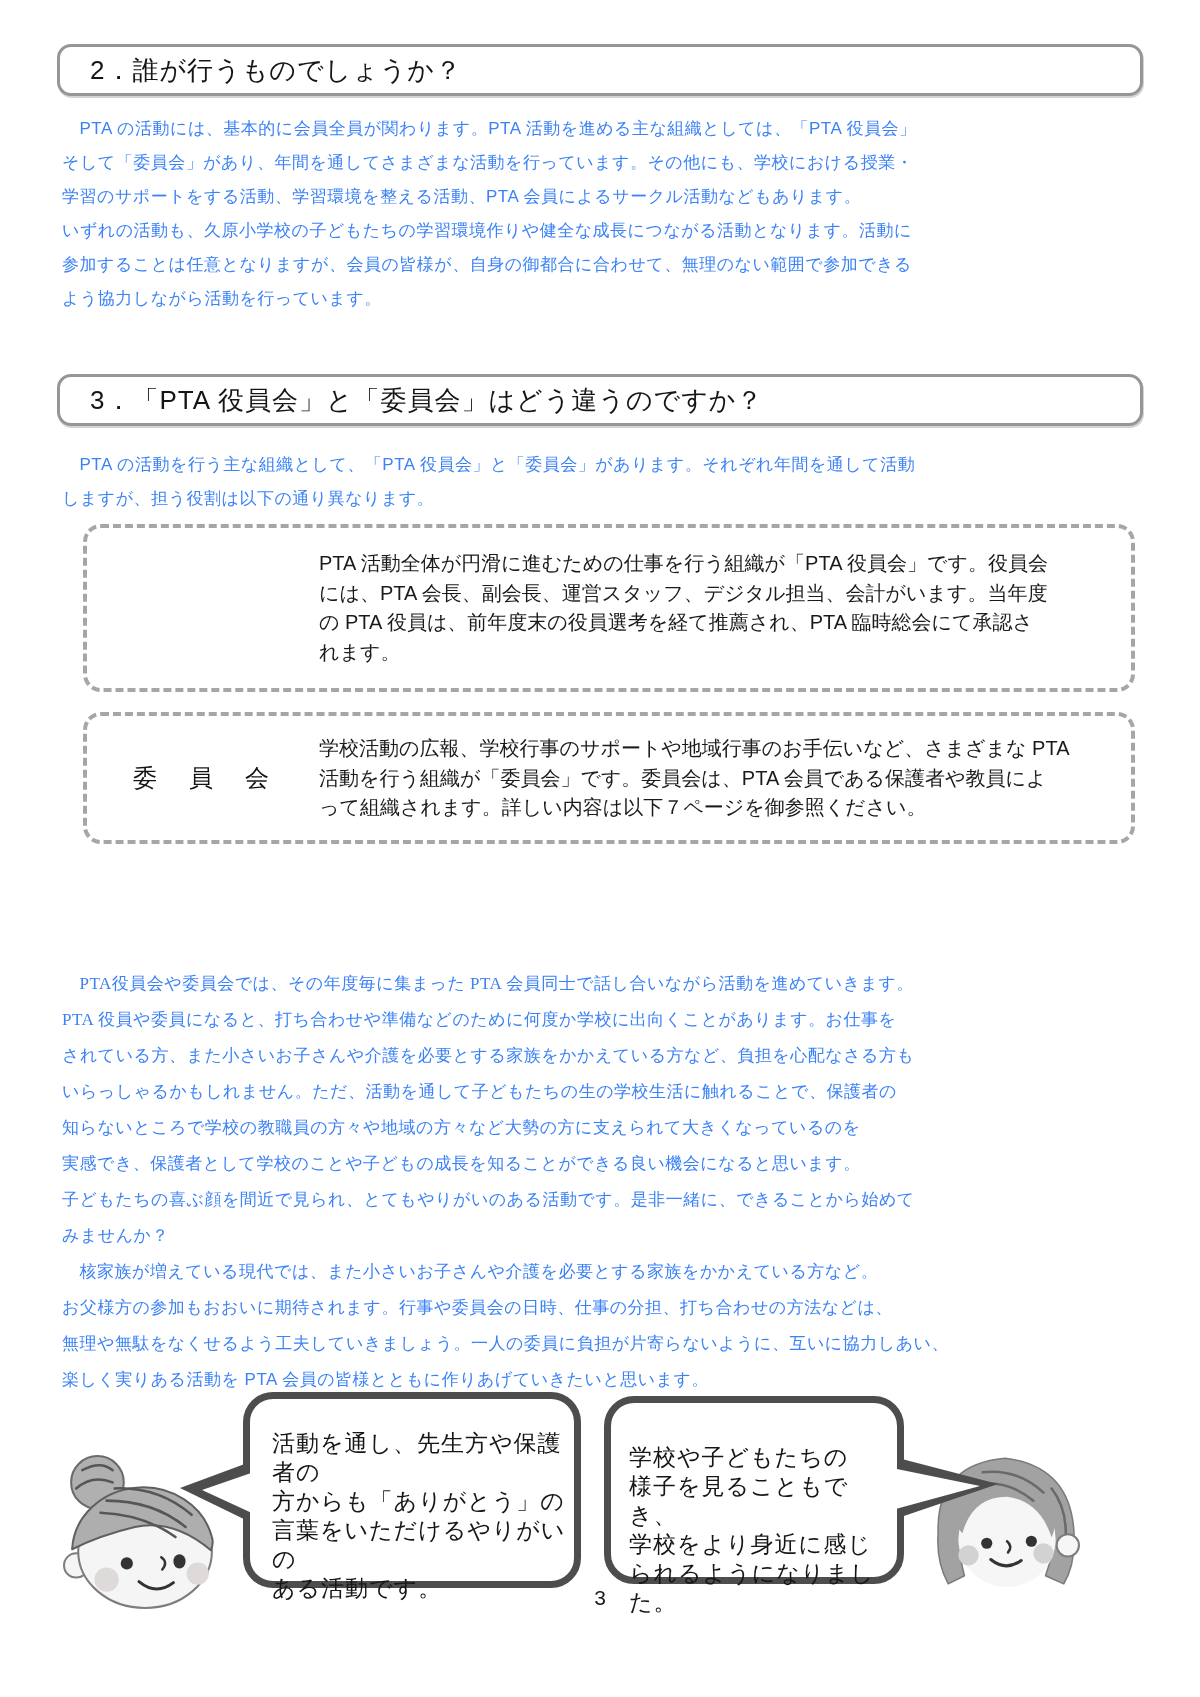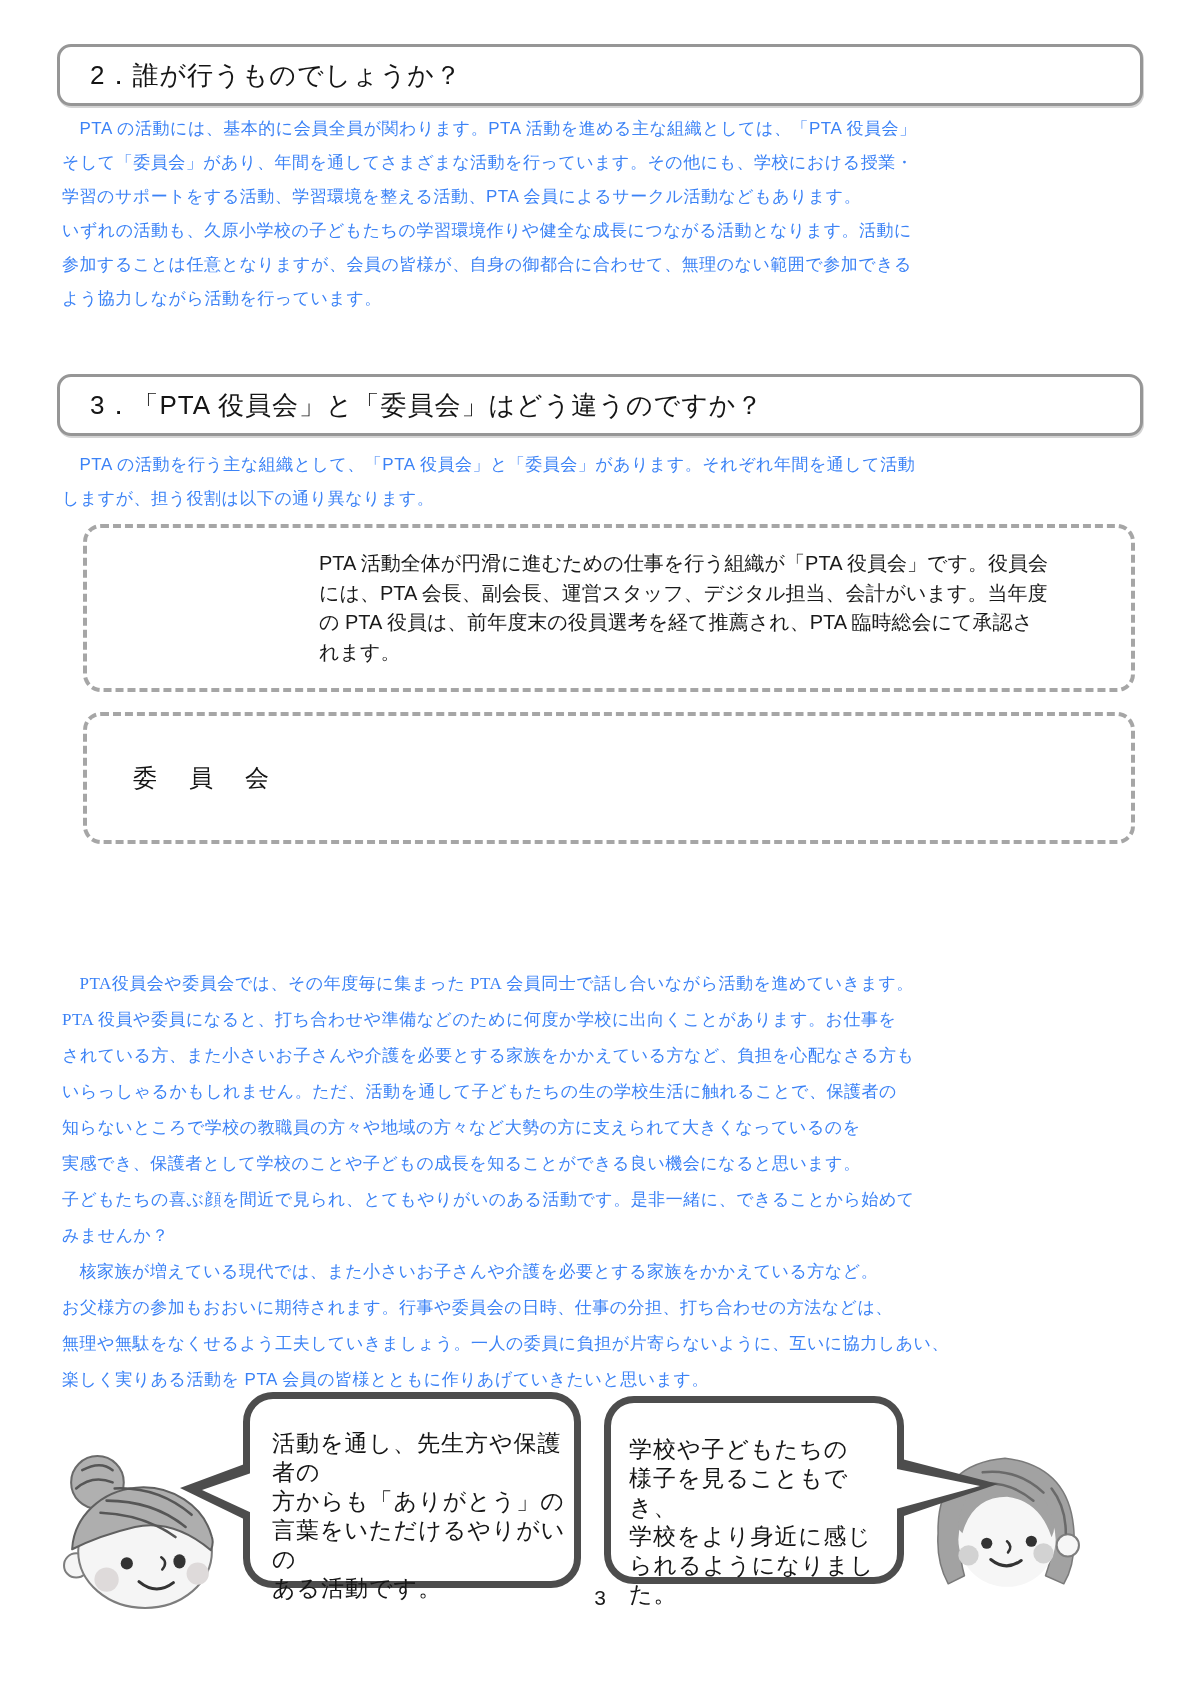--- a/index.html
+++ b/index.html
@@ -3,21 +3,21 @@
 <meta charset="utf-8">
 <style>
   html,body{margin:0;padding:0;background:#ffffff;}
   .page{
     position:relative;width:1200px;height:1697px;background:#ffffff;
     font-family:"Liberation Sans","DejaVu Sans",sans-serif;
     color:#1a1a1a;overflow:hidden;
   }
   
   .hbox{
-    position:absolute;left:57px;width:1086px;height:62px;
+    position:absolute;left:57px;width:1086px;height:52px;
     border:3px solid #969696;border-radius:14px;background:#ffffff;
     box-shadow:1px 2px 0 #d4d4d4;
     display:flex;align-items:center;box-sizing:border-box;
     padding-left:30px;font-size:26px;letter-spacing:1px;color:#151515;
   }
   #h2box{top:44px}
   #h3box{top:374px}
   #h4box{top:878px}
   
   .body-text{
@@ -48,21 +48,21 @@
     font-size:20px;line-height:29.5px;white-space:pre-line;color:#1a1a1a;
   }
   
   .bubble{
     position:absolute;background:#ffffff;border:7px solid #4d4d4d;
     border-radius:30px;box-sizing:border-box;
     font-size:23px;line-height:29px;letter-spacing:1px;
     white-space:pre-line;z-index:1;color:#161616;
   }
   #bubble-left{left:243px;top:1392px;width:338px;height:196px;padding:30px 8px 0 22px;}
-  #bubble-right{left:604px;top:1396px;width:300px;height:188px;padding:32px 6px 0 18px;}
+  #bubble-right{left:604px;top:1396px;width:300px;height:188px;padding:40px 6px 0 18px;}
   .tail{position:absolute;width:0;height:0;}
   #tail-left-dark{left:180px;top:1462px;border-top:26px solid transparent;border-bottom:34px solid transparent;border-right:70px solid #4d4d4d;z-index:2;}
   #tail-left-white{left:202px;top:1472px;border-top:18px solid transparent;border-bottom:24px solid transparent;border-right:52px solid #ffffff;z-index:3;}
   #tail-right-dark{left:898px;top:1458px;border-top:26px solid transparent;border-bottom:34px solid transparent;border-left:100px solid #4d4d4d;z-index:2;}
   #tail-right-white{left:892px;top:1468px;border-top:18px solid transparent;border-bottom:24px solid transparent;border-left:88px solid #ffffff;z-index:3;}
   
   .face-svg{position:absolute;z-index:0;}
   #face-left{left:62px;top:1452px;width:158px;height:158px;}
   #face-right{left:930px;top:1446px;width:152px;height:150px;}
   
@@ -94,20 +94,23 @@
 
   <div class="dashed-box" id="dbox1">
     <div class="dtext">PTA 活動全体が円滑に進むための仕事を行う組織が「PTA 役員会」です。役員会
 には、PTA 会長、副会長、運営スタッフ、デジタル担当、会計がいます。当年度
 の PTA 役員は、前年度末の役員選考を経て推薦され、PTA 臨時総会にて承認さ
 れます。</div>
   </div>
 
   <div class="dashed-box" id="dbox2">
     <div class="dlabel">委　員　会</div>
+    <div class="dtext">学校活動の広報、学校行事のサポートや地域行事のお手伝いなど、さまざまな PTA
+活動を行う組織が「委員会」です。委員会は、PTA 会員である保護者や教員によ
+って組織されます。詳しい内容は以下７ページを御参照ください。</div>
   </div>
 
   <div class="body-text" id="s4body1">　PTA役員会や委員会では、その年度毎に集まった PTA 会員同士で話し合いながら活動を進めていきます。
 PTA 役員や委員になると、打ち合わせや準備などのために何度か学校に出向くことがあります。お仕事を
 されている方、また小さいお子さんや介護を必要とする家族をかかえている方など、負担を心配なさる方も
 いらっしゃるかもしれません。ただ、活動を通して子どもたちの生の学校生活に触れることで、保護者の
 知らないところで学校の教職員の方々や地域の方々など大勢の方に支えられて大きくなっているのを
 実感でき、保護者として学校のことや子どもの成長を知ることができる良い機会になると思います。
 子どもたちの喜ぶ顔を間近で見られ、とてもやりがいのある活動です。是非一緒に、できることから始めて
 みませんか？</div>

